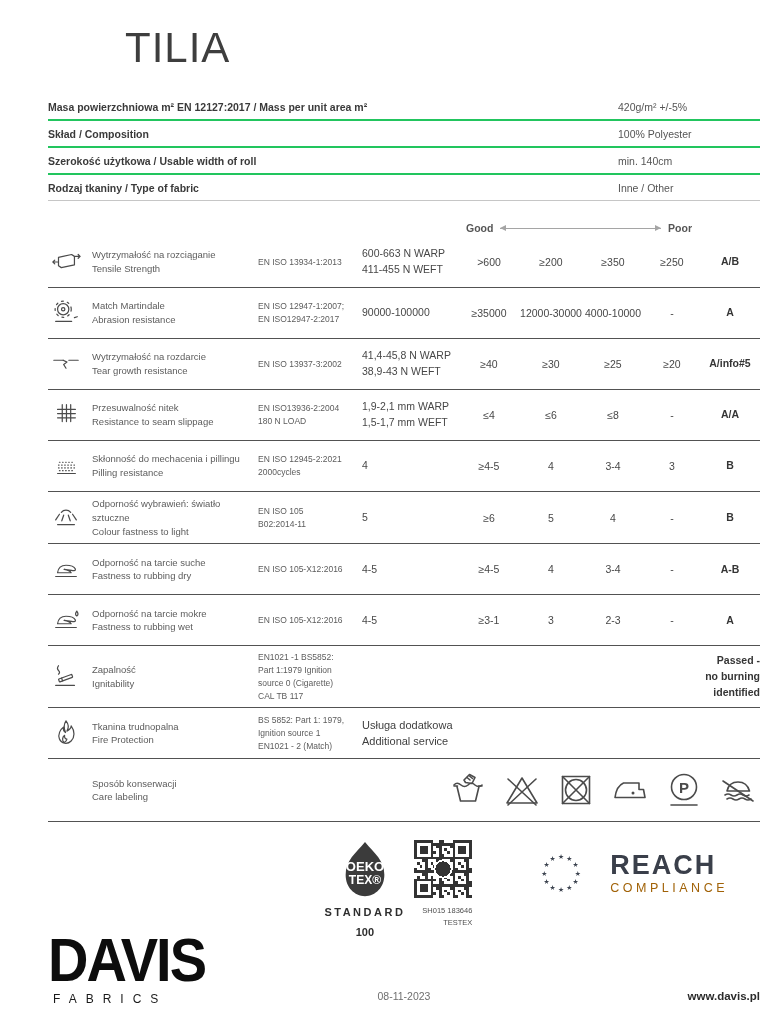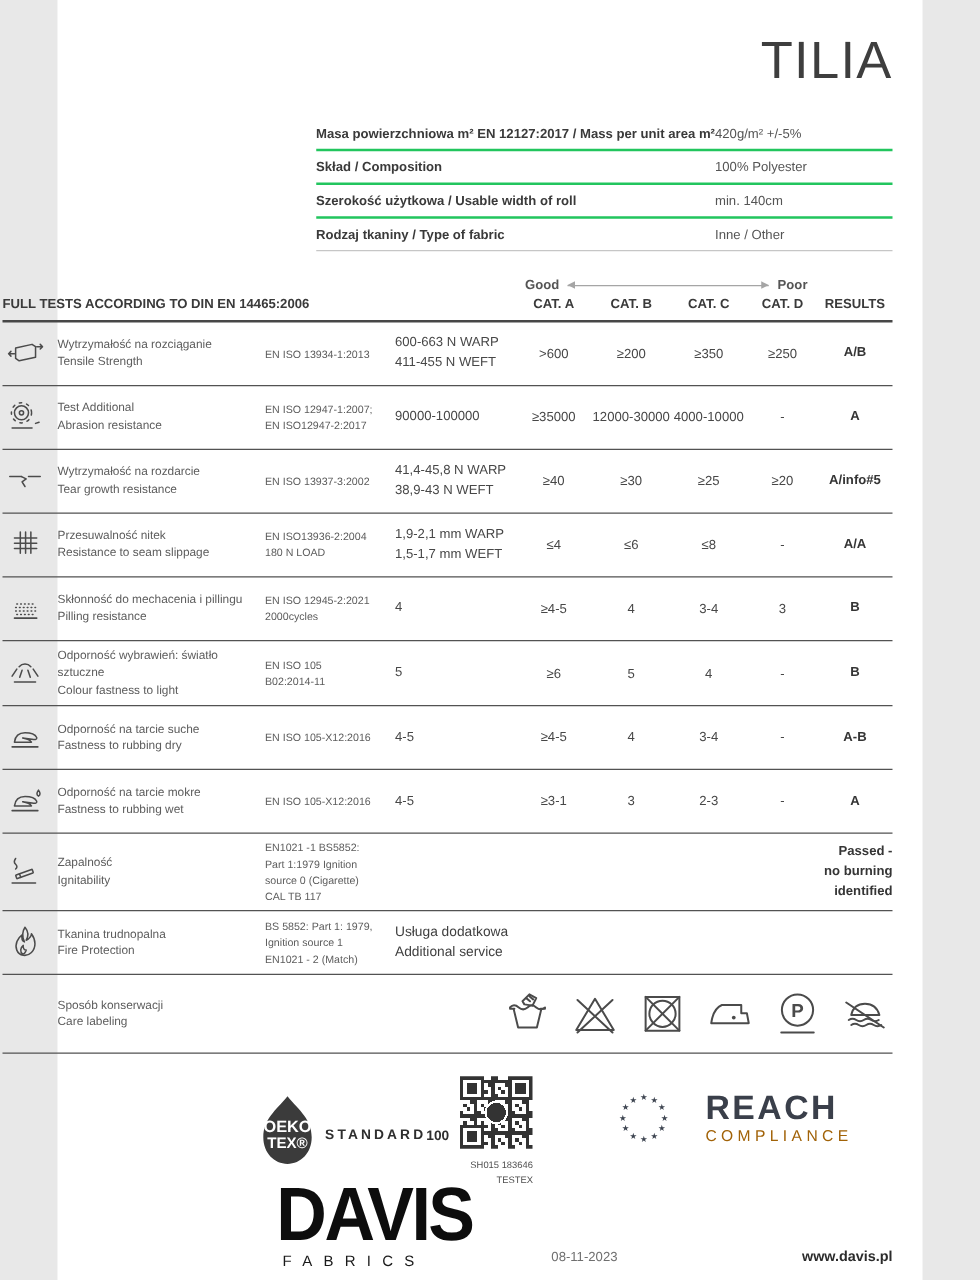--- a/index.html
+++ b/index.html
@@ -1,17 +1,17 @@
 <!DOCTYPE html>
 <html><head>
 <meta charset="utf-8">
 <style>
   html,body{margin:0;padding:0;background:#e8e8e8;}
-  .page{width:692px;height:1024px;background:#ffffff;font-family:"Liberation Sans",sans-serif;
-    box-sizing:border-box;padding:18px 24px 0 48px;display:flex;flex-direction:column;position:relative;margin:0 auto;align-items:flex-end;}
+  .page{width:784px;height:1024px;background:#ffffff;font-family:"Liberation Sans",sans-serif;
+    box-sizing:border-box;padding:18px 24px 0 48px;display:flex;flex-direction:column;position:relative;margin:0 auto;}
   
   .title{margin:8px 0 0 77px;font-size:42px;font-weight:400;color:#3e3e3e;letter-spacing:1px;line-height:1.05;}
   
   .info-table{margin-top:24px;}
   .info-row{display:grid;grid-template-columns:1fr 142px;align-items:center;height:25px;border-bottom:2px solid #22c55e;}
   .info-row:last-child{border-bottom:1px solid #c6c6c6;}
   .info-label{font-size:10.5px;font-weight:bold;color:#3a3a3a;}
   .info-value{font-size:10.5px;color:#555;}
   
   .tests{margin-top:18px;}
@@ -32,21 +32,21 @@
   .val.svc{font-size:11px;color:#3f3f3f;}
   .cat-v{font-size:10.5px;color:#474747;text-align:center;}
   .res{font-size:10.5px;font-weight:bold;color:#353535;text-align:center;white-space:pre-line;line-height:1.5;}
   .res.right{text-align:right;}
   .care-icons{grid-column:4/10;display:flex;justify-content:flex-end;align-items:center;gap:14px;padding:4px 2px 4px 0;}
   svg.rowicon{stroke:#4b4b4b;fill:none;stroke-width:1.3;stroke-linecap:round;stroke-linejoin:round;}
   svg.careicon{stroke:#4b4b4b;fill:none;stroke-width:1.6;stroke-linecap:round;stroke-linejoin:round;}
   
   .certs{display:flex;justify-content:flex-end;align-items:flex-start;gap:66px;margin-top:18px;padding-right:32px;}
   .oeko{display:flex;gap:9px;}
-  .oeko-col{display:flex;align-items:center;}
+  .oeko-col{display:flex;flex-direction:column;align-items:center;}
   .oeko-word{font-size:11px;font-weight:bold;letter-spacing:2.5px;color:#2e2e2e;margin-top:6px;}
   .oeko-num{font-size:11px;font-weight:bold;color:#2e2e2e;margin-top:8px;}
   .qr-col{display:flex;flex-direction:column;align-items:flex-end;}
   .qr-cert{font-size:7.5px;color:#4f4f4f;margin-top:7px;line-height:1.5;text-align:right;white-space:pre-line;}
   .reach{display:flex;align-items:center;gap:26px;margin-top:10px;}
   .reach-title{font-size:27px;font-weight:bold;color:#3a3f4a;letter-spacing:2px;line-height:1;}
   .reach-sub{font-size:12.5px;color:#a16207;letter-spacing:3.5px;margin-top:2px;}
   
   .footer{margin-top:auto;display:flex;align-items:flex-end;padding-bottom:20px;}
   .brand{width:220px;}
@@ -84,28 +84,20 @@
   <div class="tests">
 
     <div class="grid9 scale-row">
       <div class="scale-cell">
         <span>Good</span>
         <span class="scale-arrow"></span>
         <span>Poor</span>
       </div>
     </div>
 
-    <div class="grid9 thead">
-      <div class="heading">FULL TESTS ACCORDING TO DIN EN 14465:2006</div>
-      <div class="cat-h">CAT. A</div>
-      <div class="cat-h">CAT. B</div>
-      <div class="cat-h">CAT. C</div>
-      <div class="cat-h">CAT. D</div>
-      <div class="cat-h">RESULTS</div>
-    </div>
 
     <div class="grid9 trow">
       <div class="icon-cell">
           <svg class="rowicon" width="30" height="30" viewBox="0 0 32 32">
             <path d="M8 11 L22 8 L25 10 L25 19 L11 22 L8 20 Z"></path>
             <path d="M7 16 H2 M4 14 L2 16 L4 18"></path>
             <path d="M26 10 H31 M29 8 L31 10 L29 12"></path>
           </svg>
         </div>
       <div class="name"><span>Wytrzymałość na rozciąganie</span><br><span>Tensile Strength</span></div>
@@ -122,21 +114,21 @@
     <div class="grid9 trow">
       <div class="icon-cell">
           <svg class="rowicon" width="30" height="30" viewBox="0 0 32 32">
             <circle cx="13" cy="12" r="6"></circle>
             <circle cx="13" cy="12" r="1.8"></circle>
             <circle cx="13" cy="12" r="8.6" stroke-dasharray="2 4.4"></circle>
             <path d="M5 25 H22"></path>
             <path d="M25 21 l3 -1"></path>
           </svg>
         </div>
-      <div class="name"><span>Test Additional</span><br><span>Abrasion resistance</span></div>
+      <div class="name"><span>Match Martindale</span><br><span>Abrasion resistance</span></div>
       <div class="std">EN ISO 12947-1:2007;
 EN ISO12947-2:2017</div>
       <div class="val">90000-100000</div>
       <div class="cat-v">≥35000</div>
       <div class="cat-v">12000-30000</div>
       <div class="cat-v">4000-10000</div>
       <div class="cat-v">-</div>
       <div class="res">A</div>
     </div>
 

